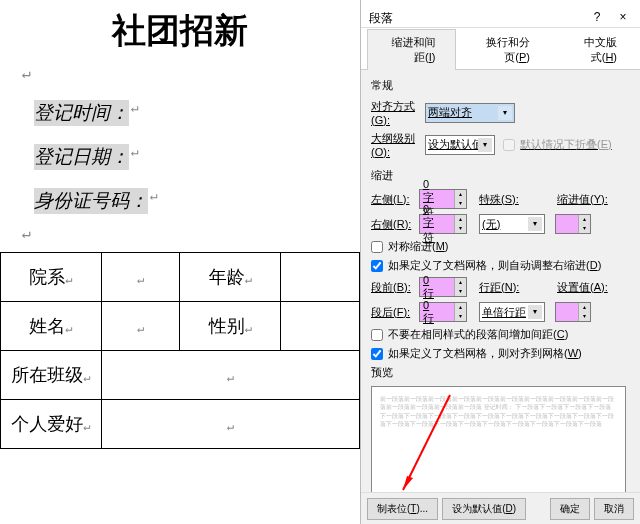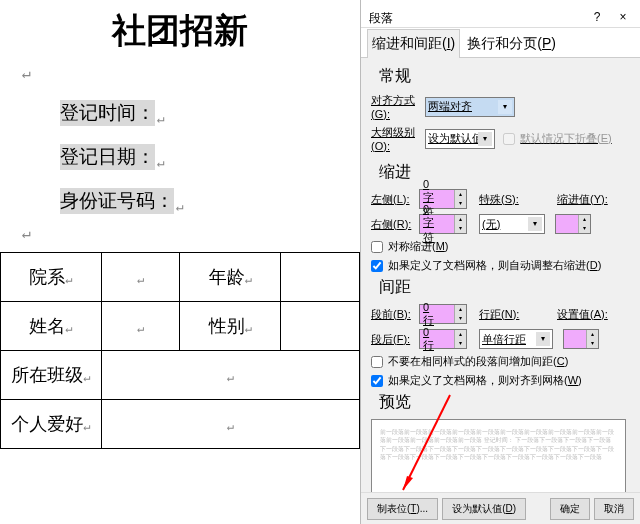--- a/index.html
+++ b/index.html
@@ -6,21 +6,21 @@
 body {
   width: 640px; height: 524px;
   font-family: "Microsoft YaHei", sans-serif;
   font-size: 11px; background: #fff; position: relative; overflow: hidden;
 }
 .doc-area {
   position: absolute; left: 0; top: 0; width: 360px; height: 524px;
   background: #fff; overflow: hidden;
 }
 .doc-title { font-size: 34px; font-weight: 700; text-align: center; margin-top: 8px; color: #000; }
-.doc-para { font-size: 19px; margin: 18px 0 0 60px; color: #000; display: flex; align-items: flex-end; }
+.doc-para { font-size: 19px; margin: 18px 0 0 34px; color: #000; display: flex; align-items: flex-start; font-style: italic; }
 .doc-para .hl { background: #d9d9d9; }
 .ret { font-family: monospace; font-size: 13px; color: #888; margin-left: 2px; }
 .ret-small { font-family: monospace; font-size: 12px; color: #888; }
 .doc-spacer { font-size: 15px; margin: 10px 0 0 22px; color: #888; font-family: monospace; }
 .doc-table { border-collapse: collapse; margin-top: 10px; width: 100%; }
 .doc-table td { border: 1px solid #000; padding: 12px 8px; font-size: 18px; text-align: center; }
 .doc-table td.lbl { width: 92px; }
 .doc-table td.val { width: 72px; }
 
 .dialog {
@@ -29,28 +29,28 @@
 }
 .dlg-title {
   display: flex; align-items: flex-end; height: 28px; padding: 0 4px 0 8px;
   background: #fff; border-bottom: 1px solid #ddd;
 }
 .dlg-title span { flex: 1; font-size: 12px; }
 .dlg-title .btn { width: 26px; height: 20px; text-align: center; line-height: 20px; cursor: pointer; font-size: 12px; }
 
 .tabs { display: flex; background: #fff; border-bottom: 1px solid #ccc; padding-left: 6px; }
 .tab {
-  padding: 5px 4px; font-size: 14px; border: 1px solid transparent;
+  padding: 5px 20px; font-size: 11px; border: 1px solid transparent;
   border-bottom: none; margin-right: 2px; cursor: pointer; position: relative; top: 1px; text-align: right;
 }
 .tab.active { border-color: #ccc; background: #f0f0f0; }
 .tab u { text-decoration: underline; }
 
 .dlg-body { padding: 4px 10px 0 10px; height: 462px; position: relative; }
-.section-title { font-size: 16px; margin: 4px 0 6px 8px; color: #000; }
+.section-title { font-size: 11px; margin: 4px 0 6px 0; color: #000; }
 .row { display: flex; align-items: center; margin-bottom: 5px; text-decoration: underline; }
 .lbl2 { width: 54px; color: #000; }
 .lbl2 u, .cblbl u, .linklbl u { text-decoration: underline; }
 .sel {
   height: 20px; border: 1px solid #7a7a7a; background: #fff; font-size: 11px;
   padding: 0 2px; display: flex; align-items: center; position: relative;
 }
 .sel.blue { background: #c5dbf2; }
 .sel .caret { position: absolute; right: 2px; top: 2px; width: 14px; height: 14px; background: #d4e5f7; text-align: center; line-height: 14px; font-size: 8px; }
 .sel-plain .caret { background: #e1e1e1; }
@@ -128,20 +128,21 @@
 
 <div class="dialog">
   <div class="dlg-title">
     <span>段落</span>
     <div class="btn">?</div>
     <div class="btn">×</div>
   </div>
   <div class="tabs">
     <div class="tab active"><span>缩进和间距(</span><u>I</u><span>)</span></div>
     <div class="tab"><span>换行和分页(</span><u>P</u><span>)</span></div>
+    <div class="tab"><span>中文版式(</span><u>H</u><span>)</span></div>
   </div>
   <div class="dlg-body">
     <div class="section-title">常规</div>
     <div class="row">
       <div class="lbl2"><span>对齐方式(</span><u>G</u><span>):</span></div>
       <div class="sel blue" style="width:90px">
           <span>两端对齐</span>
           <span class="caret">▾</span>
         </div>
     </div>
@@ -192,21 +193,20 @@
     </div>
     <div class="cb">
         <input type="checkbox" style="">
         <span class="cblbl"><span>对称缩进(</span><u>M</u><span>)</span></span>
       </div>
     <div class="cb">
         <input type="checkbox" checked="" style="">
         <span class="cblbl"><span>如果定义了文档网格，则自动调整右缩进(</span><u>D</u><span>)</span></span>
       </div>
 
-    <div class="section-title">间距</div>
     <div class="row">
       <div class="lbl2" style="width:48px"><span>段前(</span><u>B</u><span>):</span></div>
       <div class="spin">
           <span>0 行</span>
           <div class="sp-btns">
             <div>▴</div>
             <div>▾</div>
           </div>
         </div>
       <div class="lbl2" style="width:44px;margin-left:12px"><span>行距(</span><u>N</u><span>):</span></div>
@@ -214,21 +214,21 @@
     </div>
     <div class="row">
       <div class="lbl2" style="width:48px"><span>段后(</span><u>F</u><span>):</span></div>
       <div class="spin">
           <span>0 行</span>
           <div class="sp-btns">
             <div>▴</div>
             <div>▾</div>
           </div>
         </div>
-      <div class="sel sel-plain" style="width:74px;margin-left:12px">
+      <div class="sel sel-plain" style="width:66px;margin-left:12px">
           <span>单倍行距</span>
           <span class="caret">▾</span>
         </div>
       <div class="spin" style="width:34px;margin-left:10px">
           <div class="sp-btns">
             <div>▴</div>
             <div>▾</div>
           </div>
         </div>
     </div>

